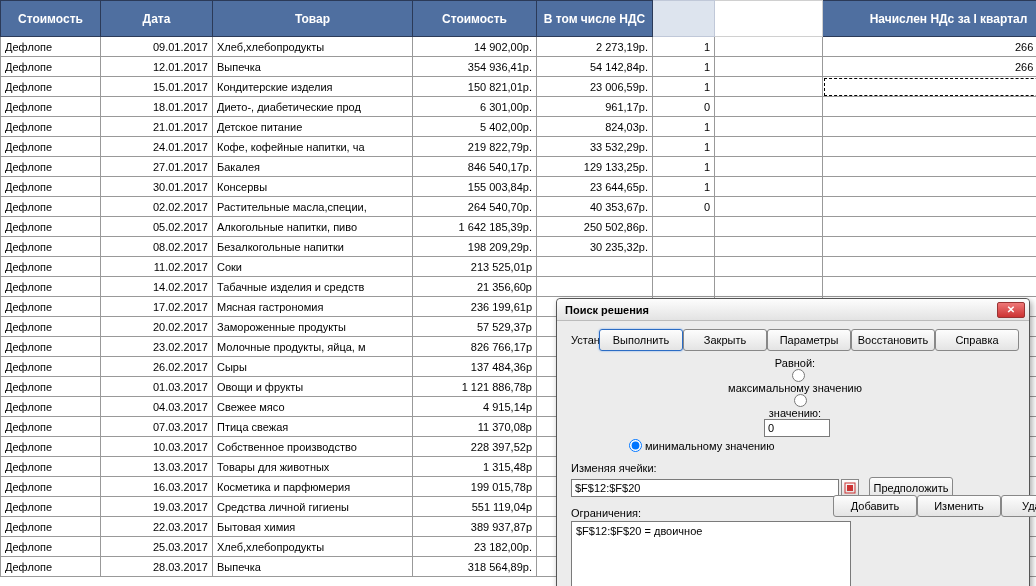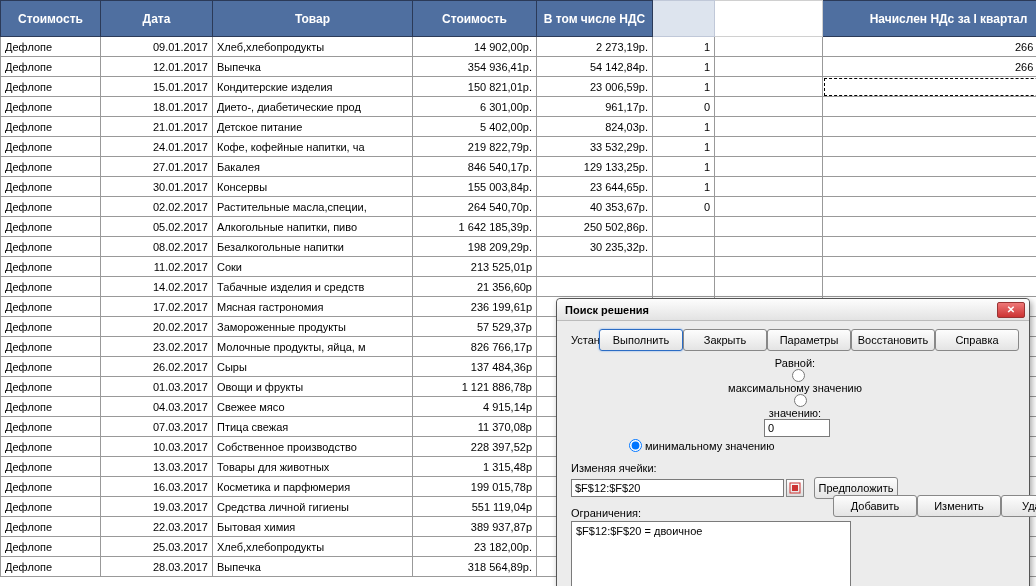--- a/index.html
+++ b/index.html
@@ -123,21 +123,21 @@
     width:18px; height:18px;
     border:1px solid #888;
     background:linear-gradient(#fff,#ddd);
     margin-left:2px;
     display:inline-flex;align-items:center;justify-content:center;
     cursor:pointer;
   }
   .refedit-btn svg { width:12px;height:12px; }
   .radio { margin:0 3px 0 10px; }
   .val-input { width:66px; margin-left:4px; }
-  .changing-input { width:213px; }
+  .changing-input { width:268px; }
   .constraints-box {
     width:280px; height:72px;
     border:1px solid #7a7a7a;
     background:#fff;
     padding:3px 4px;
     overflow:auto;
     margin-top:2px;
   }
   .dlg-btn {
     width:84px;

